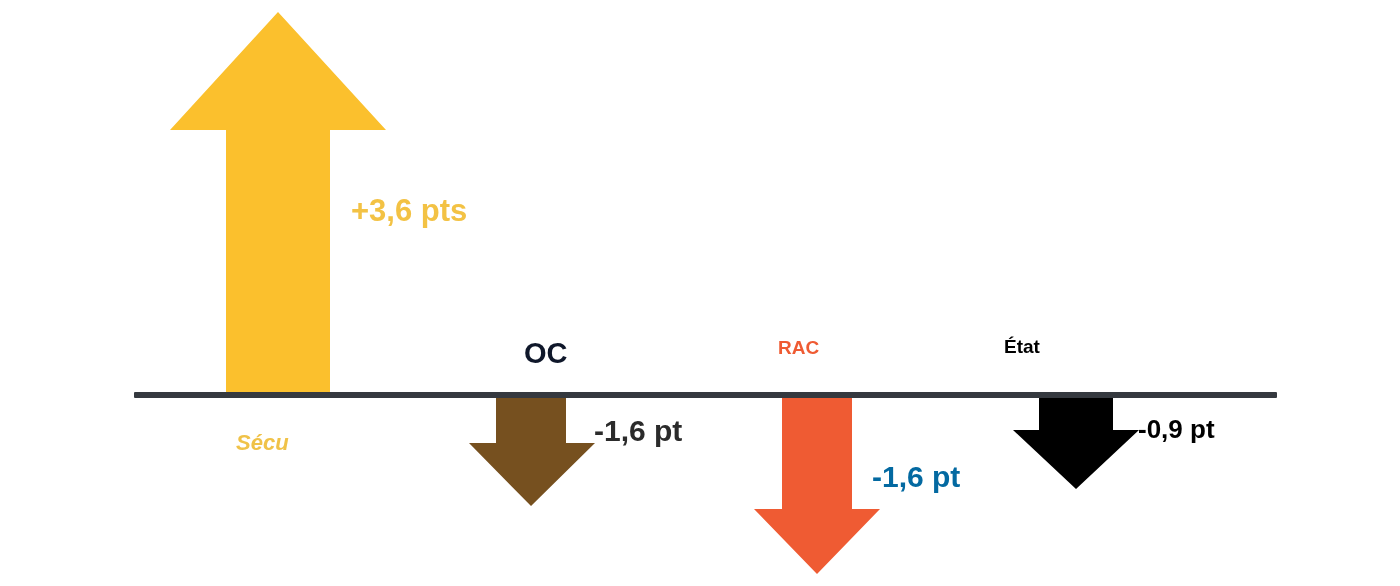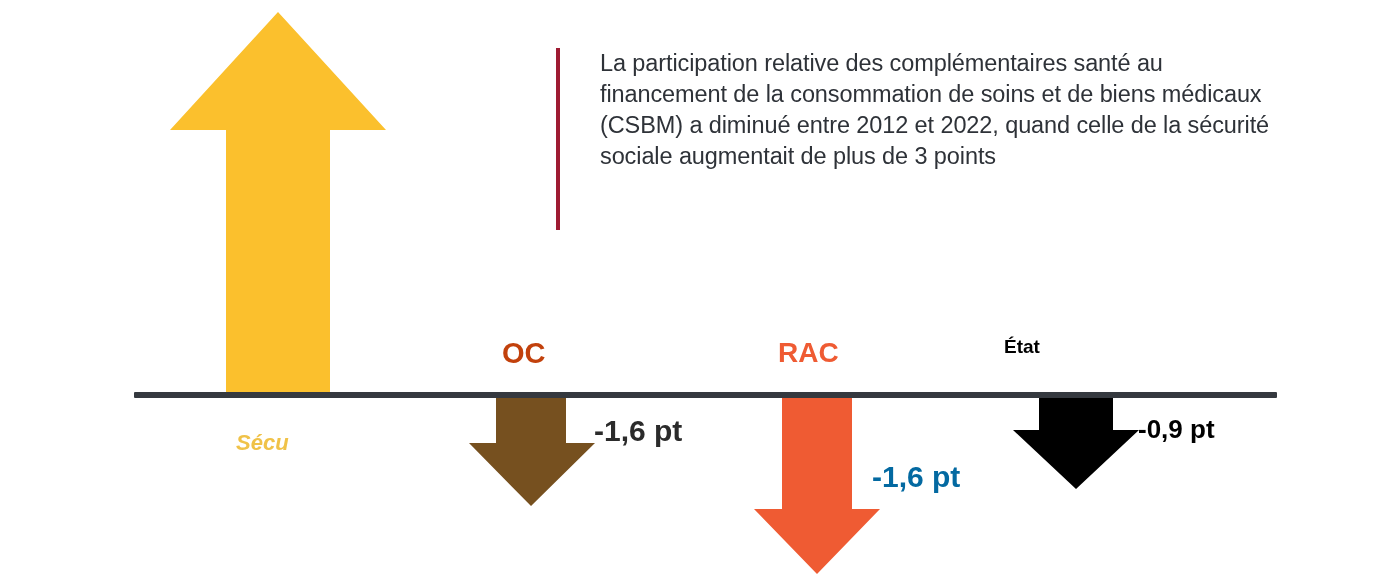--- a/index.html
+++ b/index.html
@@ -84,33 +84,33 @@
     color: #f3c244;
   }
   .lbl-name-secu {
     left: 236px; top: 430px;
     font-size: 22px;
     color: #f0c248;
     font-style: italic;
   }
 
   .lbl-name-oc {
-    left: 502px; top: 337px;
+    left: 524px; top: 337px;
     font-size: 29px;
-    color: #c2410c;
+    color: #0f172a;
   }
   .lbl-value-oc {
     left: 594px; top: 414px;
     font-size: 30px;
     color: #2b2b2b;
   }
 
   .lbl-name-rac {
     left: 778px; top: 337px;
-    font-size: 28px;
+    font-size: 19px;
     color: #ef5b33;
   }
   .lbl-value-rac {
     left: 872px; top: 460px;
     font-size: 30px;
     color: #0369a1;
   }
 
   .lbl-name-etat {
     left: 1004px; top: 336px;
@@ -121,32 +121,29 @@
     left: 1138px; top: 414px;
     font-size: 26px;
     color: #000000;
   }
 </style>
 </head>
 <body>
 
 <div id="infographic">
 
-  <div class="caption-block">
-    <div class="caption-rule"></div>
-    <div class="caption-text">La participation relative des complémentaires santé au financement de la consommation de soins et de biens médicaux (CSBM) a diminué entre 2012 et 2022, quand celle de la sécurité sociale augmentait de plus de 3 points</div>
-  </div>
 
   <div class="baseline"></div>
 
   <div class="arrow arrow-up">
     <svg viewBox="0 0 220 388" width="220" height="388" aria-hidden="true">
       <polygon points="110,2 218,120 162,120 162,388 58,388 58,120 2,120" fill="#fbc02d"></polygon>
     </svg>
   </div>
+  <div class="lbl lbl-value-secu">+3,6 pts</div>
   <div class="lbl lbl-name-secu">Sécu</div>
 
   <div class="arrow arrow-oc">
     <svg viewBox="0 0 130 116" width="130" height="116" aria-hidden="true">
       <polygon points="29,0 99,0 99,51 128,51 64,114 2,51 29,51" fill="#76501f"></polygon>
     </svg>
   </div>
   <div class="lbl lbl-name-oc">OC</div>
   <div class="lbl lbl-value-oc">-1,6 pt</div>
 

